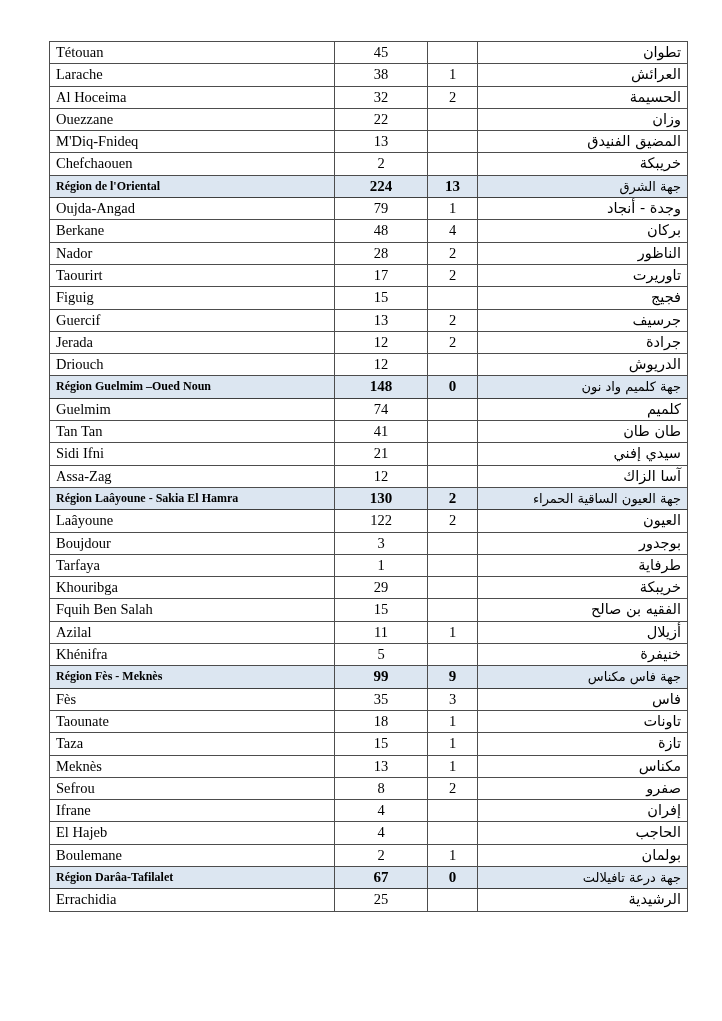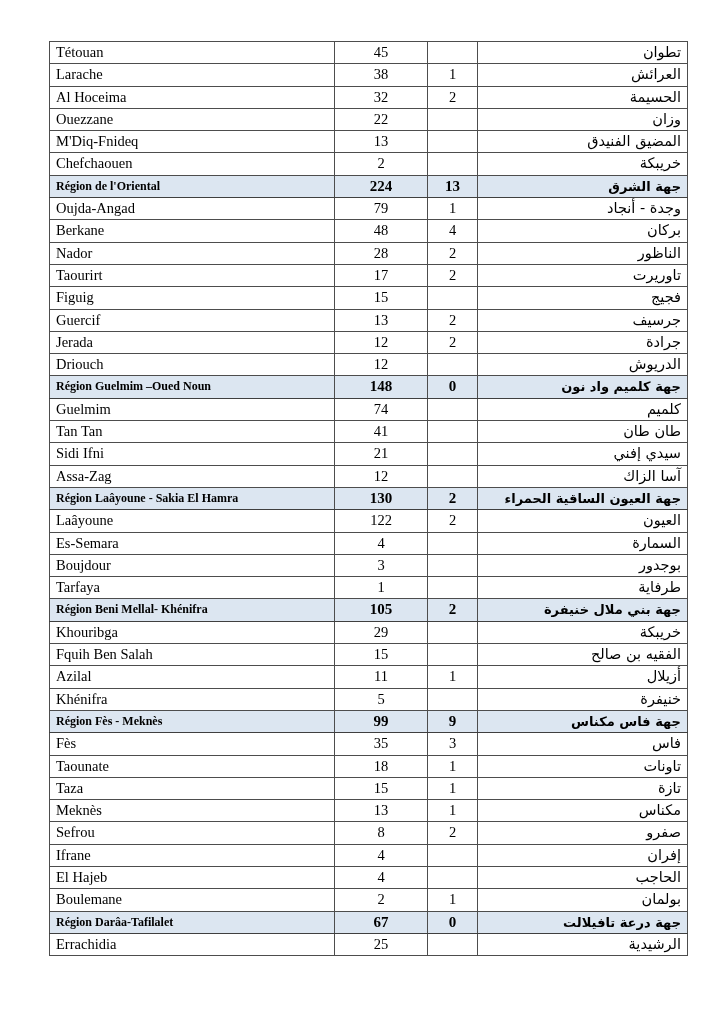--- a/index.html
+++ b/index.html
@@ -62,21 +62,21 @@
     font-size: 12.5px;
   }
 
   tr.region td {
     background: #dce6f1;
     font-weight: bold;
   }
   tr.region td.name  { font-size: 12px; }
   tr.region td.cases { font-size: 15px; }
   tr.region td.death { font-size: 15px; }
-  tr.region td.ar    { font-size: 13px; font-weight: bold; }
+  tr.region td.ar    { font-size: 13px; font-weight: normal; }
 
   tr.region td {
     border-top: 1.6px solid #3f3f3f;
     border-bottom: 1.6px solid #3f3f3f;
   }
 
   
   #footer {
     position: absolute;
     left: 0;
@@ -224,42 +224,30 @@
           <td class="death">2</td>
           <td class="ar">جهة العيون الساقية الحمراء</td>
         </tr>
         <tr class="city">
           <td class="name">Laâyoune</td>
           <td class="cases">122</td>
           <td class="death">2</td>
           <td class="ar">العيون</td>
         </tr>
         <tr class="city">
-          <td class="name">Es-Semara</td>
-          <td class="cases">4</td>
-          <td class="death"></td>
-          <td class="ar">السمارة</td>
-        </tr>
-        <tr class="city">
           <td class="name">Boujdour</td>
           <td class="cases">3</td>
           <td class="death"></td>
           <td class="ar">بوجدور</td>
         </tr>
         <tr class="city">
           <td class="name">Tarfaya</td>
           <td class="cases">1</td>
           <td class="death"></td>
           <td class="ar">طرفاية</td>
-        </tr>
-        <tr class="region">
-          <td class="name">Région Beni Mellal- Khénifra</td>
-          <td class="cases">105</td>
-          <td class="death">2</td>
-          <td class="ar">جهة بني ملال خنيفرة</td>
         </tr>
         <tr class="city">
           <td class="name">Khouribga</td>
           <td class="cases">29</td>
           <td class="death"></td>
           <td class="ar">خريبكة</td>
         </tr>
         <tr class="city">
           <td class="name">Fquih Ben Salah</td>
           <td class="cases">15</td>

